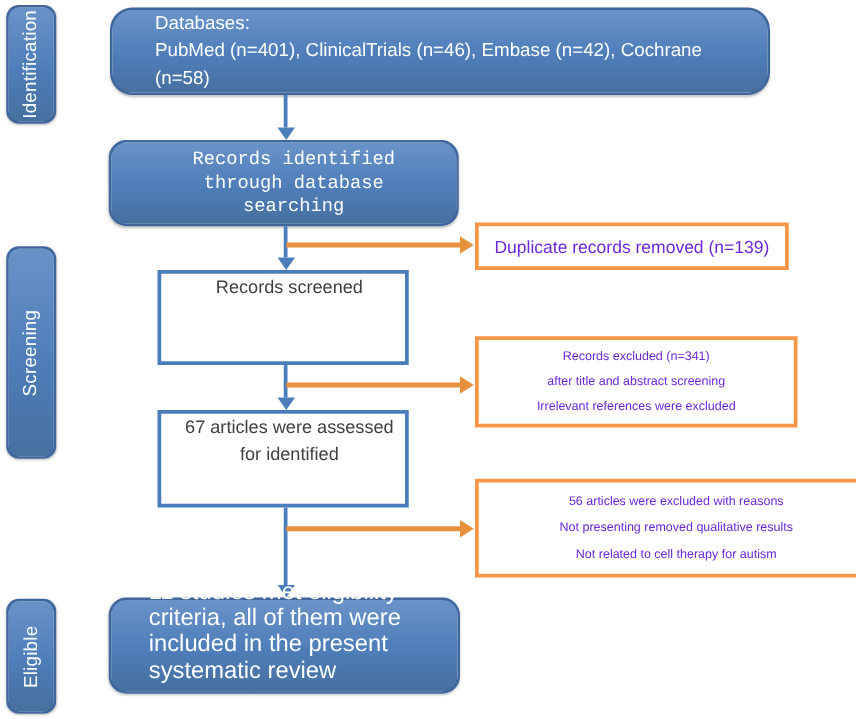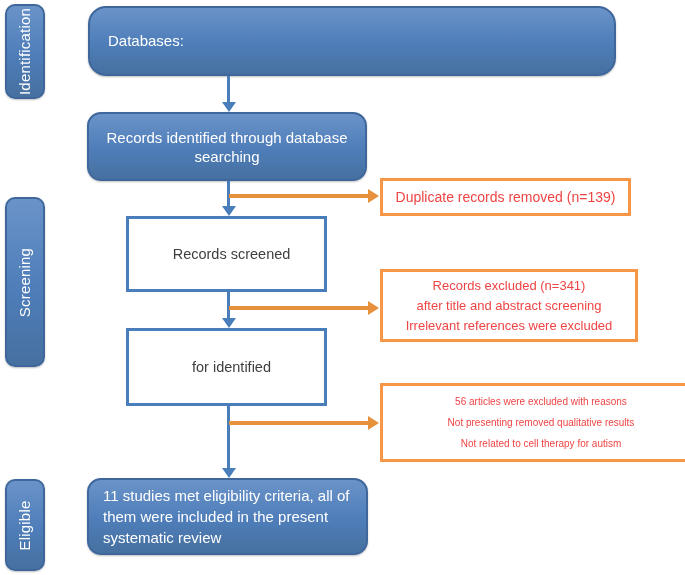--- a/index.html
+++ b/index.html
@@ -32,70 +32,72 @@
   
   .bluebox {
     position:absolute;
     background:linear-gradient(180deg,#6a93c8 0%,#4e7db9 55%,#46709f 100%);
     border:2px solid #3f679c;
     box-sizing:border-box;
     color:#ffffff;
     display:flex; flex-direction:column; justify-content:center;
     box-shadow:0 1px 2px rgba(0,0,0,0.25);
   }
-  .bluebox .bl { display:block; }
+  .bluebox .bl { display:block;margin-left:16px; }
 
   .box-databases {
     left:88px; top:6px; width:528px; height:70px;
     border-radius:18px;
     padding:6px 16px 6px 18px;
     font-size:15px; line-height:22px;
     text-align:left;
   }
   .box-identified {
     left:87px; top:112px; width:280px; height:69px;
     border-radius:14px;
     padding:4px 14px;
     font-size:15px; line-height:19px;
     text-align:center;
+    font-family:Liberation Mono, monospace;
   }
   .box-included {
     left:87px; top:478px; width:281px; height:77px;
     border-radius:14px;
     padding:6px 12px 6px 14px;
-    font-size:15px; line-height:21px;
+    font-size:19px; line-height:21px;
     text-align:left;
+    justify-content:flex-end;
   }
 
   
   .whitebox {
     position:absolute;
     background:#ffffff;
     border:3px solid #4a7ebb;
     box-sizing:border-box;
     color:#3f3f3f;
-    display:flex; flex-direction:column; justify-content:center;
+    display:flex; flex-direction:column; 
     text-align:center;
     font-size:14.5px; line-height:22px;padding-left:10px;
   }
   .box-screened { left:126px; top:216px; width:201px; height:76px; }
   .box-assessed { left:126px; top:328px; width:201px; height:78px; }
 
   
   .orangebox {
     position:absolute;
     background:#ffffff;
     border:3px solid #f79646;
     box-sizing:border-box;
-    color:#ef4444;
+    color:#6d28d9;
     display:flex; flex-direction:column; justify-content:center;
     text-align:center;
   }
   .box-duplicates { left:380px; top:178px; width:251px; height:38px; font-size:14px; }
-  .box-screen-excl { left:380px; top:269px; width:258px; height:73px; font-size:13px; line-height:20px; }
+  .box-screen-excl { left:380px; top:269px; width:258px; height:73px; font-size:10px; line-height:20px; }
   .box-elig-excl  { left:380px; top:383px; width:322px; height:79px; font-size:10px; line-height:21px; padding:0 3px; }
 
   
   .varrow { position:absolute; width:3px; background:#4a7ebb; }
   .varrow::after {
     content:""; position:absolute; bottom:-10px; left:50%;
     transform:translateX(-50%);
     border-left:7px solid transparent; border-right:7px solid transparent;
     border-top:10px solid #4a7ebb;
   }
@@ -117,20 +119,21 @@
   </div>
   <div class="stage" style="top:197px; height:170px;">
     <span class="stage-label">Screening</span>
   </div>
   <div class="stage" style="top:479px; height:92px;">
     <span class="stage-label">Eligible</span>
   </div>
 
   <div class="bluebox box-databases">
     <span class="bl">Databases:</span>
+    <span class="bl">PubMed (n=401), ClinicalTrials (n=46), Embase (n=42), Cochrane (n=58)</span>
   </div>
 
   <div class="varrow" style="left:227px; top:76px; height:26px;"></div>
 
   <div class="bluebox box-identified">
     <span class="bl">Records identified through database searching</span>
   </div>
 
   <div class="varrow" style="left:227px; top:181px; height:25px;"></div>
   <div class="harrow" style="left:229px; top:194px; width:139px;"></div>
@@ -146,20 +149,21 @@
   <div class="varrow" style="left:227px; top:292px; height:26px;"></div>
   <div class="harrow" style="left:229px; top:306px; width:139px;"></div>
 
   <div class="orangebox box-screen-excl">
     <span class="bl">Records excluded (n=341)</span>
     <span class="bl">after title and abstract screening</span>
     <span class="bl">Irrelevant references were excluded</span>
   </div>
 
   <div class="whitebox box-assessed">
+    <span class="bl">67 articles were assessed</span>
     <span class="bl">for identified</span>
   </div>
 
   <div class="varrow" style="left:227px; top:406px; height:62px;"></div>
   <div class="harrow" style="left:229px; top:421px; width:139px;"></div>
 
   <div class="orangebox box-elig-excl">
     <span class="bl">56 articles were excluded with reasons</span>
     <span class="bl">Not presenting removed qualitative results</span>
     <span class="bl">Not related to cell therapy for autism</span>

